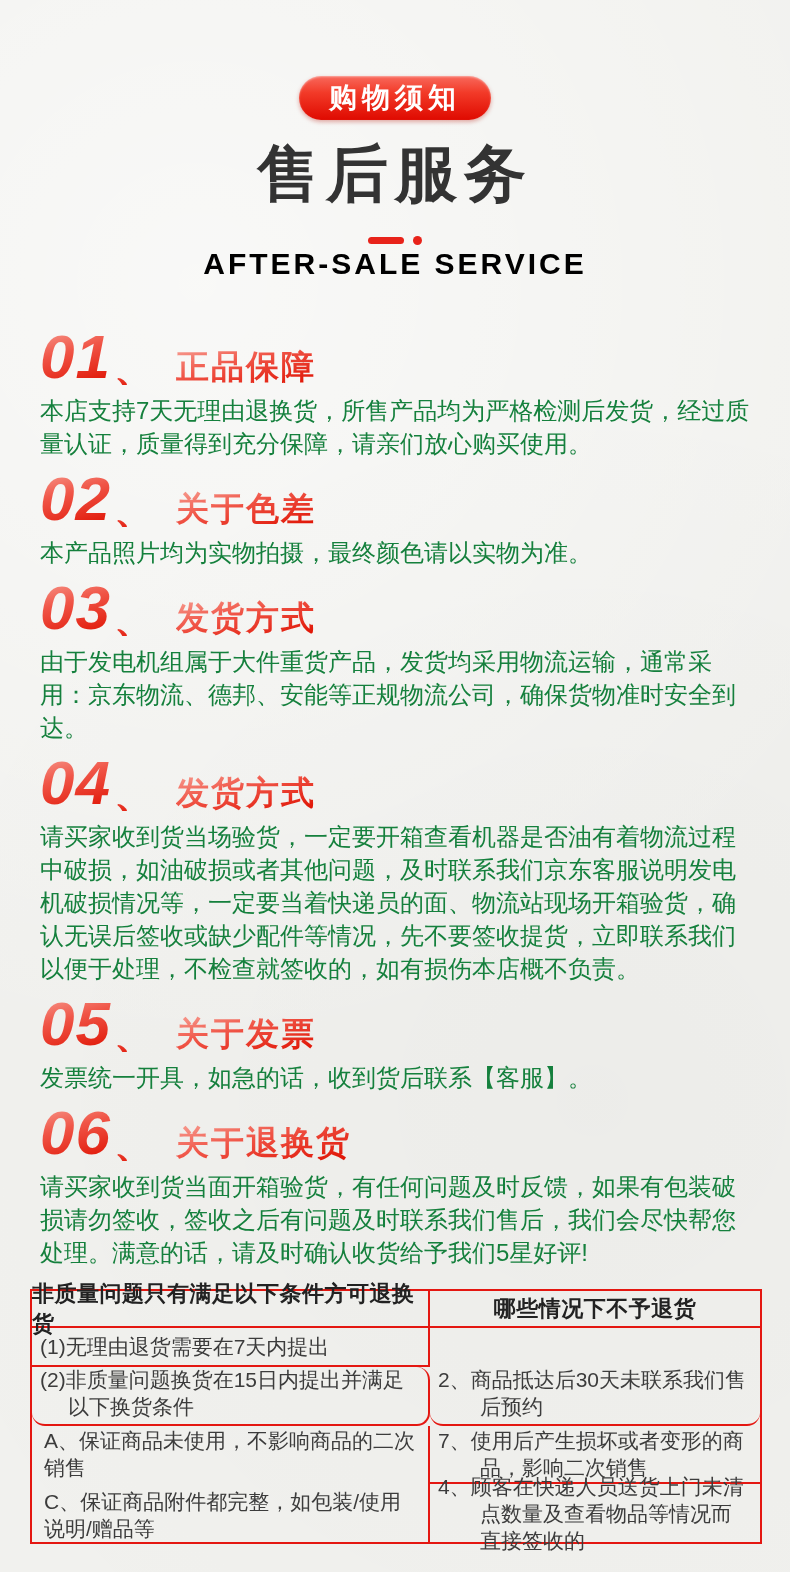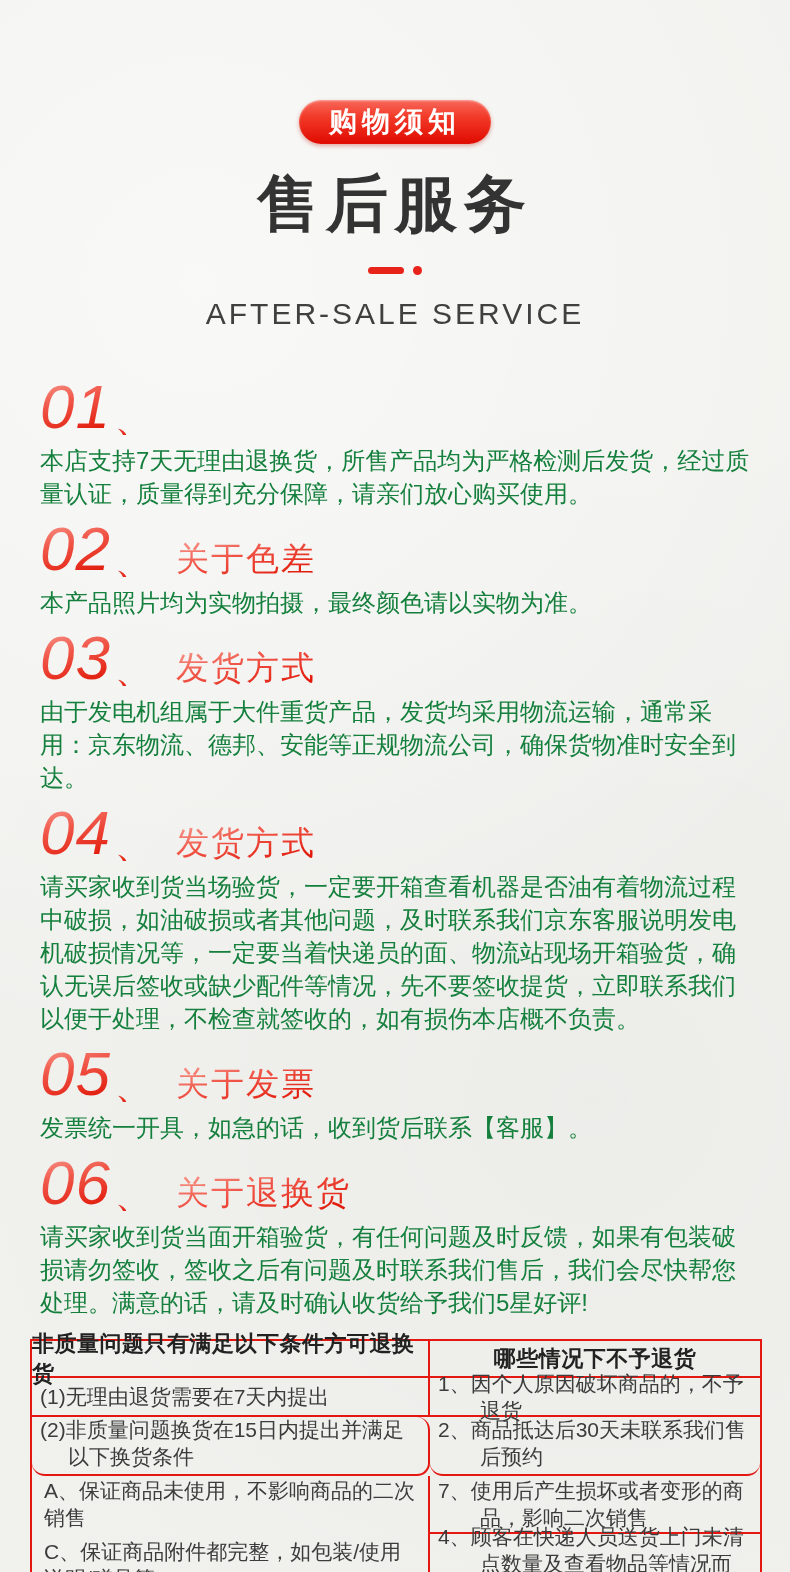--- a/index.html
+++ b/index.html
@@ -6,52 +6,53 @@
   html,body { width:790px; }
   body {
     width:790px; height:1572px; overflow:hidden;
     background:
       radial-gradient(circle at 25% 18%, rgba(255,255,255,.55), rgba(255,255,255,0) 55%),
       radial-gradient(circle at 75% 70%, rgba(0,0,0,.02), rgba(0,0,0,0) 60%),
       #f1f1ee;
     font-family:"Liberation Sans","DejaVu Sans",sans-serif;
     color:#3e3e3e;
   }
-  .page { width:790px; height:1105px; padding-top:100px; }
+  .page { width:790px; height:1105px; padding-top:76px; }
 
   
   .hdr { text-align:center; }
   .badge {
     display:inline-block;
     min-width:168px; height:44px; line-height:44px;
     padding:0 30px;
     border-radius:24px;
     background:linear-gradient(180deg,#f8695c 0%, #f23a28 38%, #df0a00 100%);
     box-shadow:0 2px 4px rgba(180,20,10,.35), inset 0 1px 2px rgba(255,255,255,.45);
     color:#ffffff; font-size:28px; font-weight:bold; letter-spacing:5px;
   }
   .main-title {
-    margin-top:18px;
+    margin-top:12px;
     font-size:62px; font-weight:900; letter-spacing:7px;
     color:#333333;
   }
   .divider { margin-top:20px; display:flex; align-items:center; justify-content:center; gap:9px; }
   .divider .bar  { width:36px; height:7px; border-radius:4px; background:#e8231a; }
   .divider .dot  { width:9px;  height:9px; border-radius:50%;  background:#e8231a; }
   .sub-title {
-    margin-top:22px;
+    margin-top:2px;
     font-size:30px; letter-spacing:3px;
-    color:#404040;
+    color:#000000;
+    font-weight:bold;
   }
 
   
   .sections { margin-top:48px; padding:0 38px 0 40px; }
   .section { margin-bottom:11px; }
   .sec-head { display:flex; align-items:flex-end; }
-  .grad-red { color:#e42012; font-weight:normal; }
+  .grad-red { color:#e42012; font-weight:bold; }
   @supports (-webkit-background-clip: text) {
     .grad-red {
       background-image:linear-gradient(165deg,#f79c90 0%, #f05547 40%, #e01505 95%);
       -webkit-background-clip:text; background-clip:text; color:transparent;
     }
   }
   .sec-num   { font-size:62px; line-height:56px; font-style:italic; letter-spacing:1px; }
   .sec-comma { font-size:42px; line-height:34px; margin-left:3px; }
   .sec-title { font-size:33px; line-height:36px; margin-left:20px; letter-spacing:2px; }
   .sec-body  { margin-top:9px; font-size:24px; line-height:33px; color:#15803d; }
@@ -95,20 +96,21 @@
     </div>
     <div class="sub-title">AFTER-SALE SERVICE</div>
   </div>
 
   <div class="sections">
 
     <div class="section">
       <div class="sec-head">
         <span class="sec-num grad-red">01</span>
           <span class="sec-comma grad-red">、</span>
+        <span class="sec-title grad-red">正品保障</span>
       </div>
       <div class="sec-body">本店支持7天无理由退换货，所售产品均为严格检测后发货，经过质量认证，质量得到充分保障，请亲们放心购买使用。</div>
     </div>
 
     <div class="section">
       <div class="sec-head">
         <span class="sec-num grad-red">02</span>
           <span class="sec-comma grad-red">、</span>
         <span class="sec-title grad-red">关于色差</span>
       </div>
@@ -154,23 +156,20 @@
   </div>
 
   <div class="refund-table">
 
     <div class="cell col-l rule th" style="grid-column:1; grid-row:1;">非质量问题只有满足以下条件方可退换货</div>
     <div class="cell rule th" style="grid-column:2; grid-row:1;">哪些情况下不予退货</div>
 
     <div class="cell col-l rule td" style="grid-column:1; grid-row:2;">
       <span class="hang-l">(1)无理由退货需要在7天内提出</span>
     </div>
-    <div class="cell rule td" style="grid-column:2; grid-row:2;">
-      <span class="hang-r">1、因个人原因破坏商品的，不予退货</span>
-    </div>
 
     <div class="cell col-l rule td td-top" style="grid-column:1; grid-row:3;">
       <span class="hang-l">(2)非质量问题换货在15日内提出并满足以下换货条件</span>
     </div>
     <div class="cell rule td td-top" style="grid-column:2; grid-row:3;">
       <span class="hang-r">2、商品抵达后30天未联系我们售后预约</span>
     </div>
 
     <div class="cell col-l td abc-cell" style="grid-column:1; grid-row:4 / span 2;">
       <span class="abc-item">A、保证商品未使用，不影响商品的二次销售</span>

